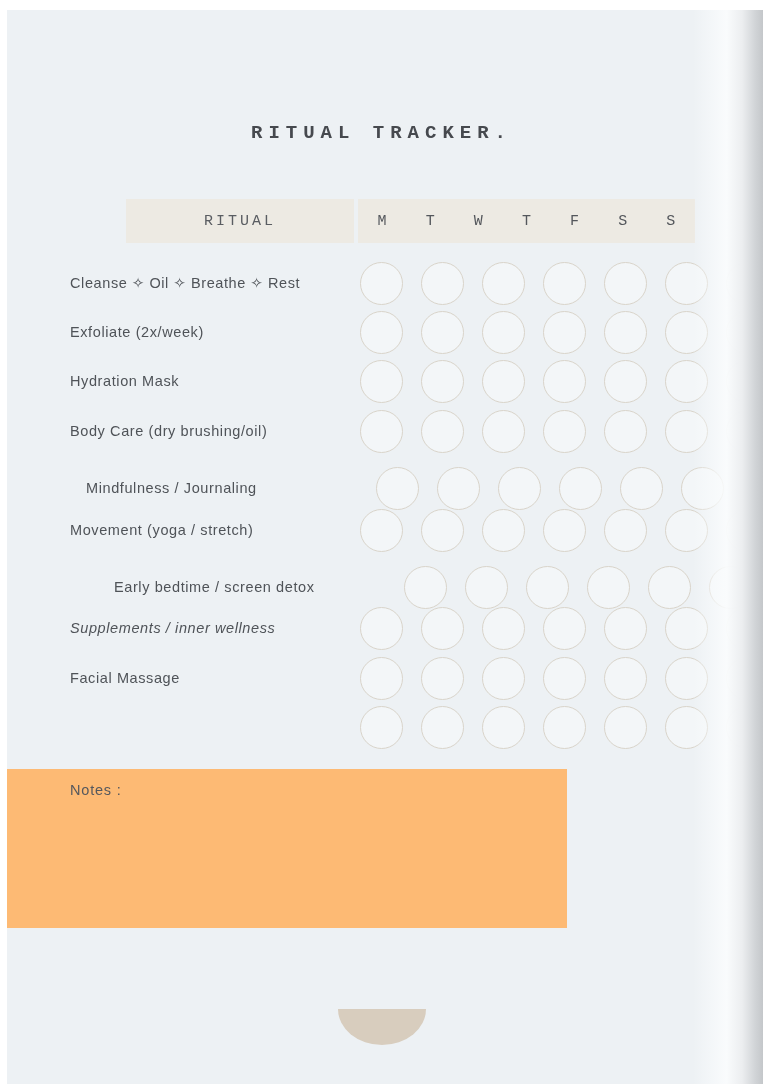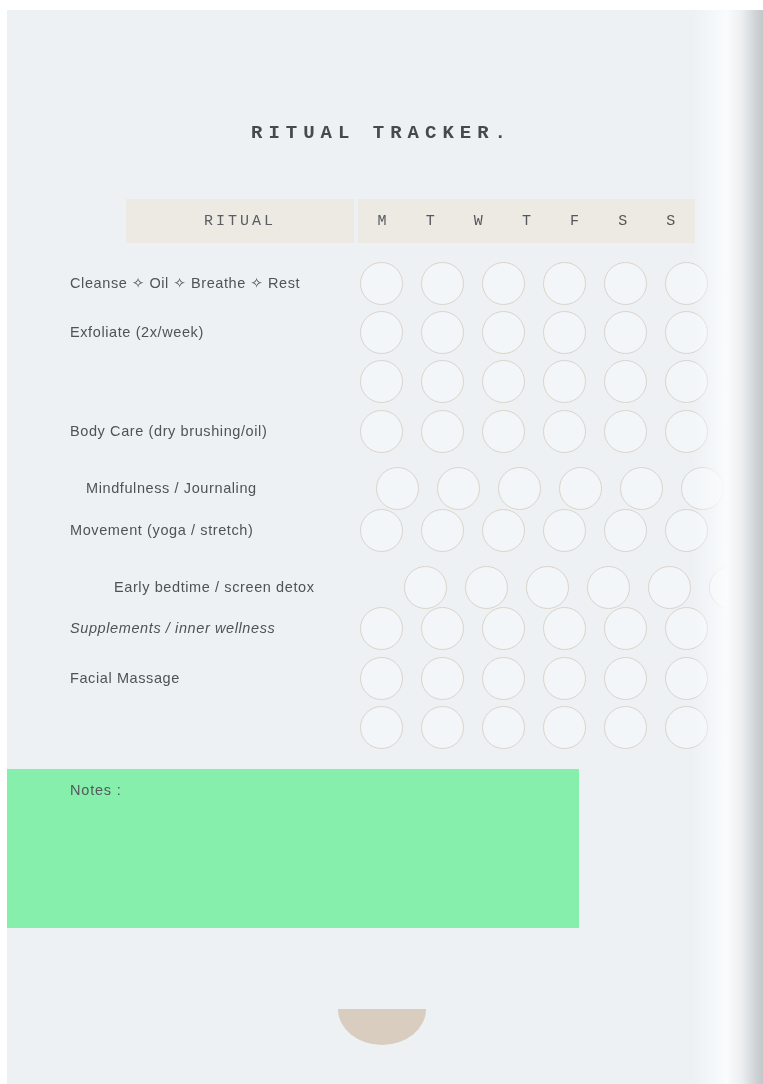--- a/index.html
+++ b/index.html
@@ -93,22 +93,21 @@
     box-sizing: border-box;
     border: 1.5px solid #d9d4ca;
     border-radius: 50%;
     background: #f3f6f8;
     flex: 0 0 auto;
   }
   .notes {
     position: absolute;
     left: 7px; top: 769px;
     width: 560px; height: 159px;
-    background: #86efac;
-    padding-left: 12px;
+    background: #fdba74;
   }
   .notes .label {
     position: absolute;
     left: 63px; top: 13px;
     font-size: 14.5px;
     letter-spacing: 0.8px;
     color: #55585d;
   }
   .bottom-tab {
     position: absolute;
@@ -155,20 +154,21 @@
       <span class="label">Exfoliate (2x/week)</span>
       <div class="circle"></div>
       <div class="circle"></div>
       <div class="circle"></div>
       <div class="circle"></div>
       <div class="circle"></div>
       <div class="circle"></div>
       <div class="circle"></div>
     </div>
     <div class="row" style="top: 98.8px;">
+      <span class="label">Hydration Mask</span>
       <div class="circle"></div>
       <div class="circle"></div>
       <div class="circle"></div>
       <div class="circle"></div>
       <div class="circle"></div>
       <div class="circle"></div>
       <div class="circle"></div>
     </div>
     <div class="row" style="top: 148.2px;">
       <span class="label">Body Care (dry brushing/oil)</span>

